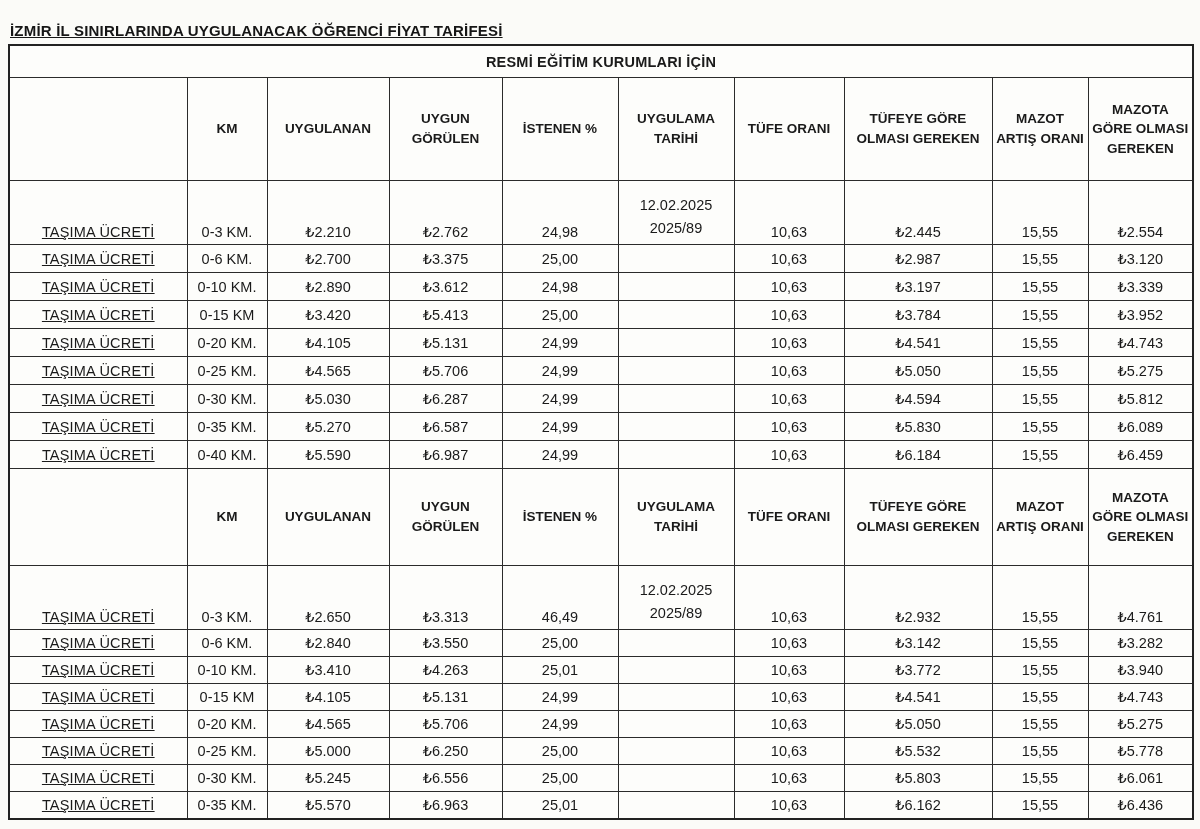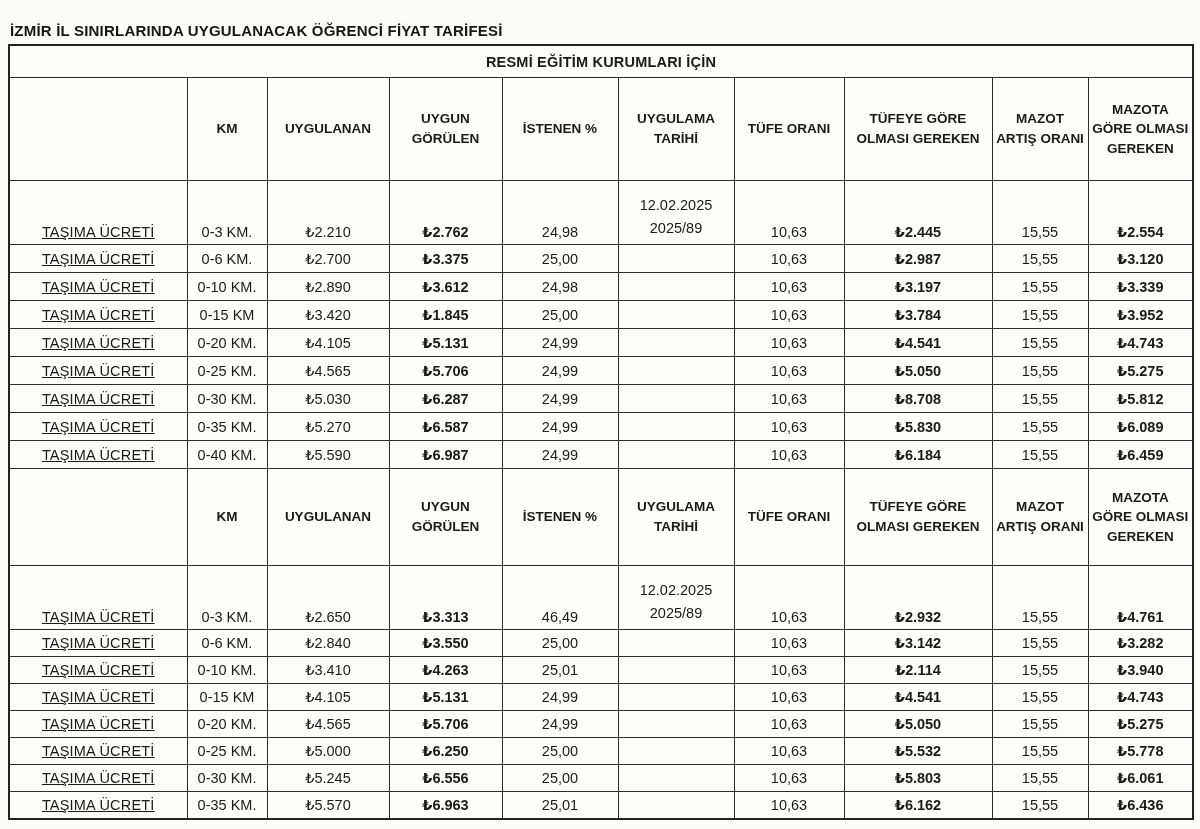--- a/index.html
+++ b/index.html
@@ -7,21 +7,21 @@
     width:1200px;height:829px;
     background:#fbfbf8;
     font-family:"Liberation Sans","DejaVu Sans",sans-serif;
     color:#1a1a1a;
     overflow:hidden;
     -webkit-font-smoothing:antialiased;
   }
   .page{position:relative;padding:22px 8px 0 8px;}
   .doc-title{
     font-size:15px;font-weight:bold;letter-spacing:.2px;
-    margin:0 0 5px 2px;color:#161616;
+    margin:0 0 5px 2px;color:#161616;text-decoration:underline;
   }
   table.tariff{
     border-collapse:collapse;table-layout:fixed;width:1184px;
     background:#fdfdfb;border:2.5px solid #222;
   }
   table.tariff td, table.tariff th{
     border:1.5px solid #2b2b2b;
     padding:1px 3px;
     font-size:14.5px;
     text-align:center;
@@ -37,21 +37,21 @@
     font-weight:600;font-size:13.5px;line-height:1.45;
     background:#fdfdfb;
   }
   .sec-0 tr.header-row th{height:100px;}
   .sec-1 tr.header-row th{height:94px;}
   tr.data-row td{height:24px;}
   .sec-0 tr.data-row td{height:25px;}
   tr.first-data-row td{height:58px !important;vertical-align:bottom;padding-bottom:4px;}
   td.c-label{text-align:left;padding-left:5px;letter-spacing:.2px;text-decoration:underline;}
   td.c-km{font-size:14px;}
-  td.bold-col{font-weight:bold;color:#121212;margin-top:40px;}
+  td.bold-col{font-weight:normal;color:#121212;margin-top:40px;}
   td.c-date .date-line{line-height:1.6;}
 </style>
 </head>
 <body>
 
 <div class="page">
   <div class="doc-title">İZMİR İL SINIRLARINDA UYGULANACAK ÖĞRENCİ FİYAT TARİFESİ</div>
 
   <table class="tariff">
     <colgroup>
@@ -119,21 +119,21 @@
           <td class="c-date"></td>
           <td>10,63</td>
           <td class="bold-col">₺3.197</td>
           <td>15,55</td>
           <td class="bold-col">₺3.339</td>
         </tr>
         <tr class="data-row">
           <td class="c-label">TAŞIMA ÜCRETİ</td>
           <td class="c-km">0-15 KM</td>
           <td>₺3.420</td>
-          <td class="bold-col">₺1.845</td>
+          <td class="bold-col">₺5.413</td>
           <td>25,00</td>
           <td class="c-date"></td>
           <td>10,63</td>
           <td class="bold-col">₺3.784</td>
           <td>15,55</td>
           <td class="bold-col">₺3.952</td>
         </tr>
         <tr class="data-row">
           <td class="c-label">TAŞIMA ÜCRETİ</td>
           <td class="c-km">0-20 KM.</td>
@@ -159,21 +159,21 @@
           <td class="bold-col">₺5.275</td>
         </tr>
         <tr class="data-row">
           <td class="c-label">TAŞIMA ÜCRETİ</td>
           <td class="c-km">0-30 KM.</td>
           <td>₺5.030</td>
           <td class="bold-col">₺6.287</td>
           <td>24,99</td>
           <td class="c-date"></td>
           <td>10,63</td>
-          <td class="bold-col">₺8.708</td>
+          <td class="bold-col">₺4.594</td>
           <td>15,55</td>
           <td class="bold-col">₺5.812</td>
         </tr>
         <tr class="data-row">
           <td class="c-label">TAŞIMA ÜCRETİ</td>
           <td class="c-km">0-35 KM.</td>
           <td>₺5.270</td>
           <td class="bold-col">₺6.587</td>
           <td>24,99</td>
           <td class="c-date"></td>
@@ -236,21 +236,21 @@
           <td class="bold-col">₺3.282</td>
         </tr>
         <tr class="data-row">
           <td class="c-label">TAŞIMA ÜCRETİ</td>
           <td class="c-km">0-10 KM.</td>
           <td>₺3.410</td>
           <td class="bold-col">₺4.263</td>
           <td>25,01</td>
           <td class="c-date"></td>
           <td>10,63</td>
-          <td class="bold-col">₺2.114</td>
+          <td class="bold-col">₺3.772</td>
           <td>15,55</td>
           <td class="bold-col">₺3.940</td>
         </tr>
         <tr class="data-row">
           <td class="c-label">TAŞIMA ÜCRETİ</td>
           <td class="c-km">0-15 KM</td>
           <td>₺4.105</td>
           <td class="bold-col">₺5.131</td>
           <td>24,99</td>
           <td class="c-date"></td>

